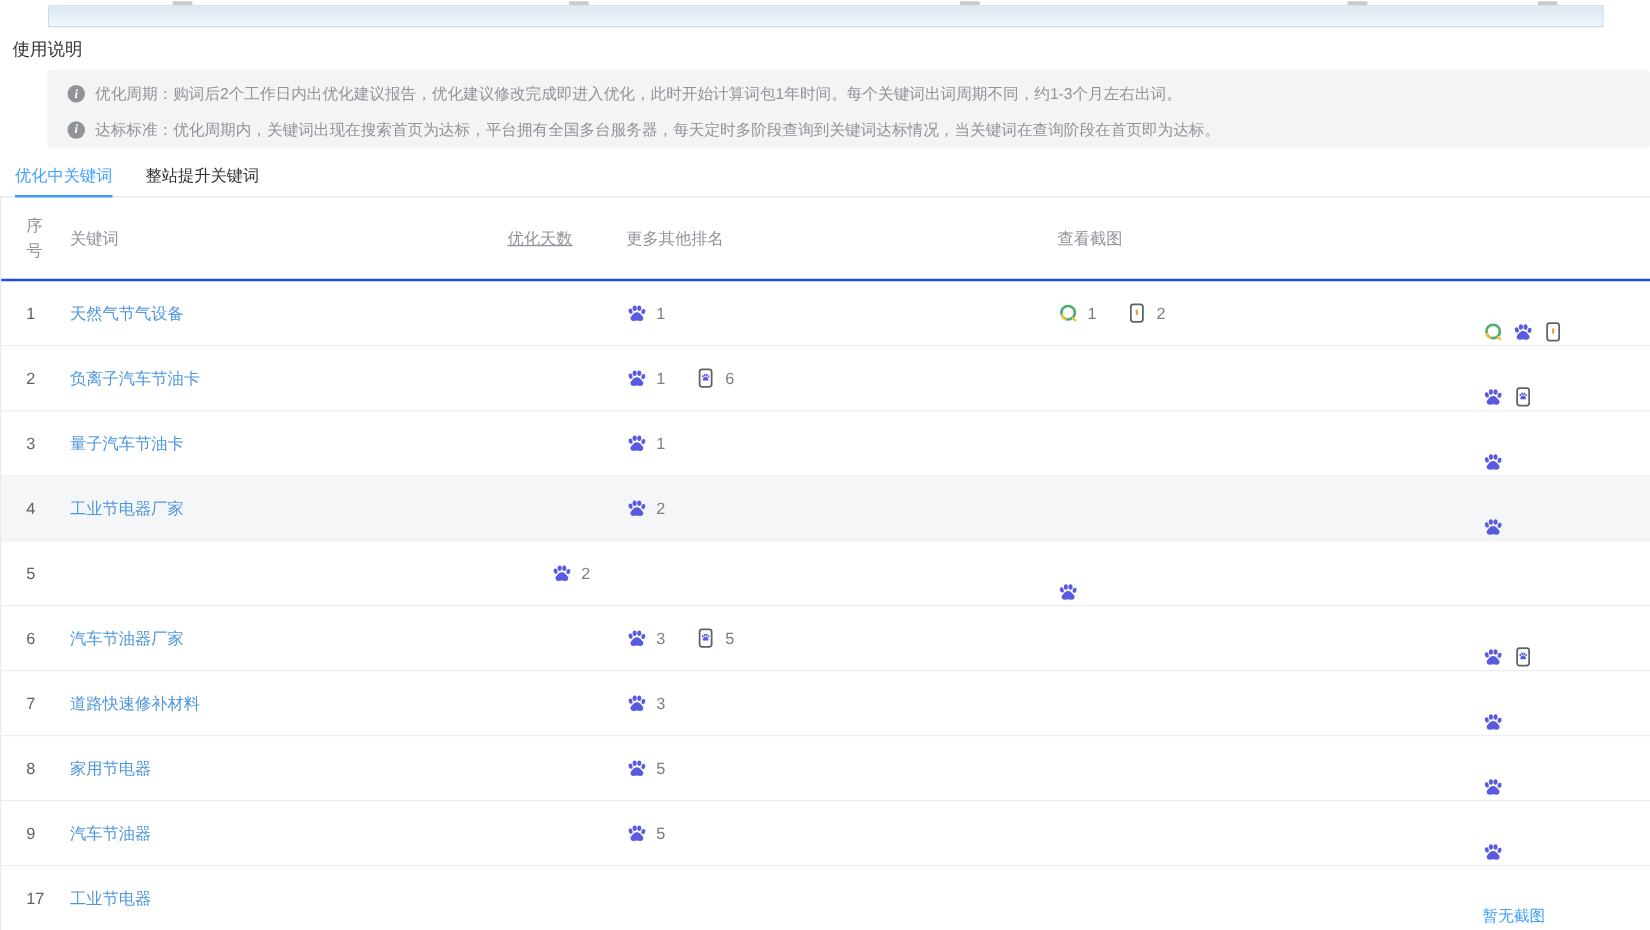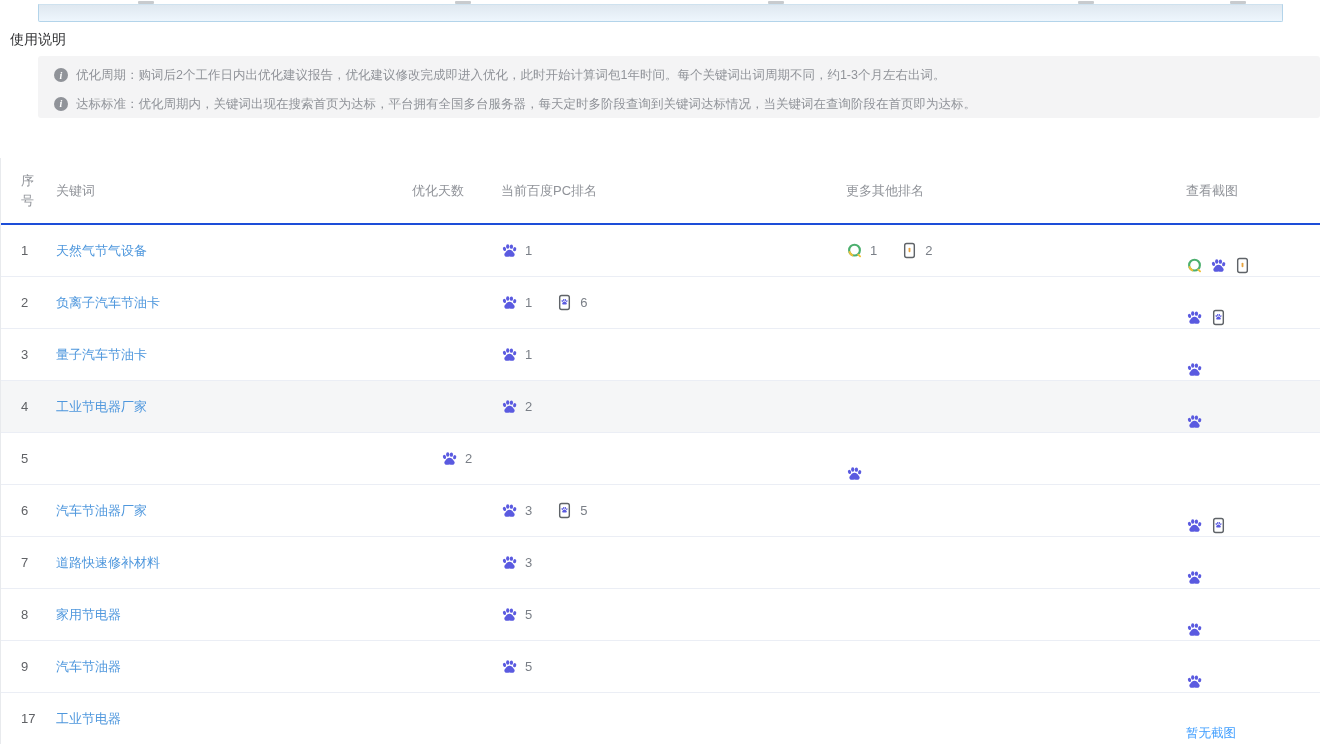--- a/index.html
+++ b/index.html
@@ -36,21 +36,21 @@
   .table-area { position:absolute; top:158px; left:0; width:1320px; height:586px;
     border-left:1px solid #e8eaed; }
   .trow, .thead { display:grid;
     grid-template-columns:55px 350px 60px 345px 340px 1fr; align-items:center; }
   .thead { height:67px; border-bottom:2px solid #1d4ed8; color:#909399; font-size:13px; }
   .trow { height:52px; border-bottom:1px solid #ebeef5; font-size:13px; color:#606266; }
   .trow.highlighted { background:#f5f6f7; }
   .cell-seq { padding-left:20px; color:#606266; }
   .hcell-seq { padding-left:20px; }
   .hcell-seq span { display:inline-block; width:16px; line-height:1.5; word-break:break-all; }
-  .cell-days, .hcell-days { text-align:right; padding-right:2px; }
+  .cell-days, .hcell-days { text-align:left; padding-right:2px;text-decoration:underline; }
   .cell-pc, .cell-other, .cell-shot { padding-left:35px; display:flex; align-items:center; column-gap:24px; }
   .hcell-pc, .hcell-other, .hcell-shot { padding-left:35px; }
   .keyword-link { color:#4e97dd; text-decoration:none; cursor:pointer; }
   .rank-group { display:inline-flex; align-items:center; gap:7px; }
   .rank-num { color:#7a7f87; font-size:13px; }
   .icon { display:inline-flex; width:17px; height:17px; align-items:center; justify-content:center; }
   .icon svg { width:17px; height:17px; display:block; }
   .cell-shot .icon { cursor:pointer; }
   .cell-shot { column-gap:7px;margin-top:30px; }
   .no-shot-link { color:#409eff; font-size:12.5px; cursor:pointer; }
@@ -72,27 +72,30 @@
     <div class="notice-line">
       <span class="info-icon">i</span>
       <span>优化周期：购词后2个工作日内出优化建议报告，优化建议修改完成即进入优化，此时开始计算词包1年时间。每个关键词出词周期不同，约1-3个月左右出词。</span>
     </div>
     <div class="notice-line">
       <span class="info-icon">i</span>
       <span>达标标准：优化周期内，关键词出现在搜索首页为达标，平台拥有全国多台服务器，每天定时多阶段查询到关键词达标情况，当关键词在查询阶段在首页即为达标。</span>
     </div>
   </div>
 
+  <div class="tabs">
+    <span class="tab active">优化中关键词</span>
+    <span class="tab">整站提升关键词</span>
+  </div>
 
   <div class="table-area">
     <div class="thead">
       <div class="hcell-seq"><span>序号</span></div>
       <div>关键词</div>
       <div class="hcell-days">优化天数</div>
-      <div class="hcell-pc">当前百度PC排名</div>
       <div class="hcell-other">更多其他排名</div>
       <div class="hcell-shot">查看截图</div>
     </div>
     <div>
   <div class="trow">
     <div class="cell-seq">1</div>
     <div class="cell-kw"><a class="keyword-link">天然气节气设备</a></div>
     <div class="cell-days"></div>
     <div class="cell-pc">
             <span class="rank-group">

